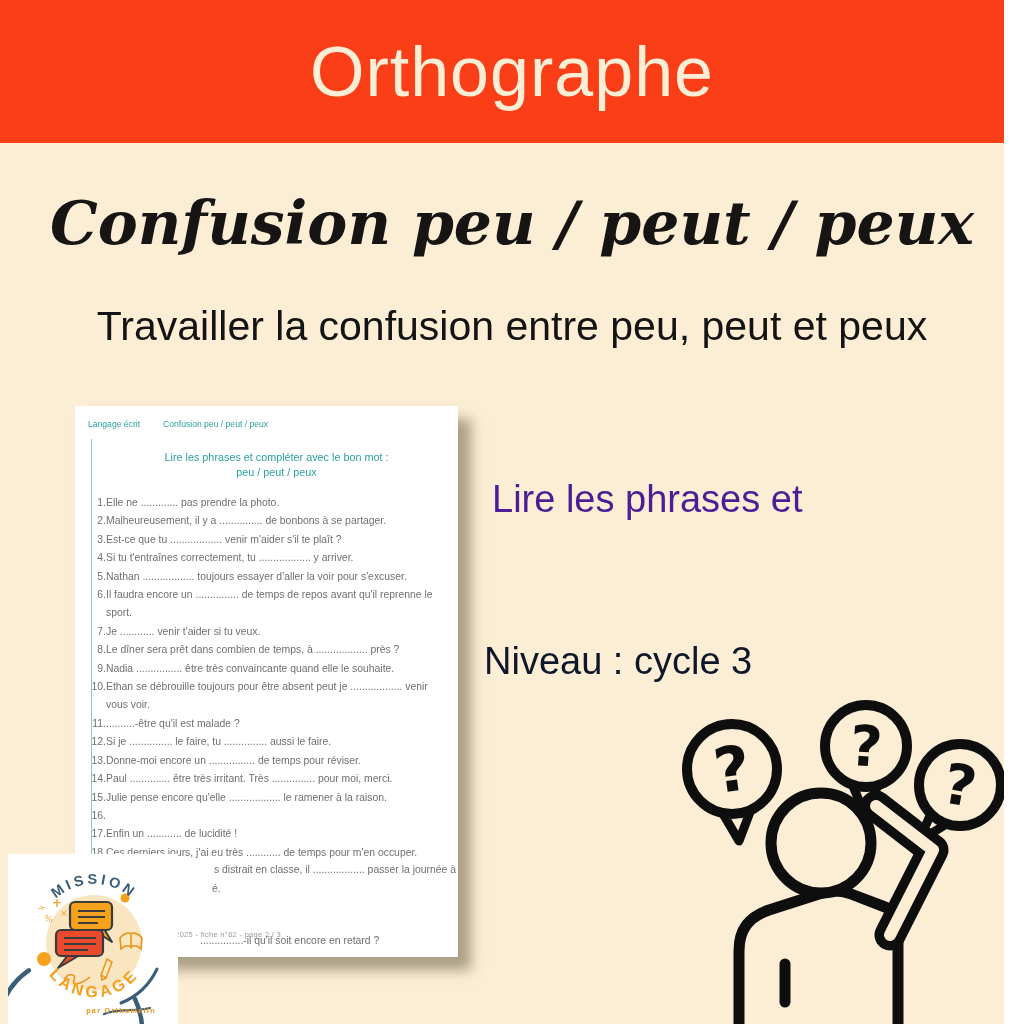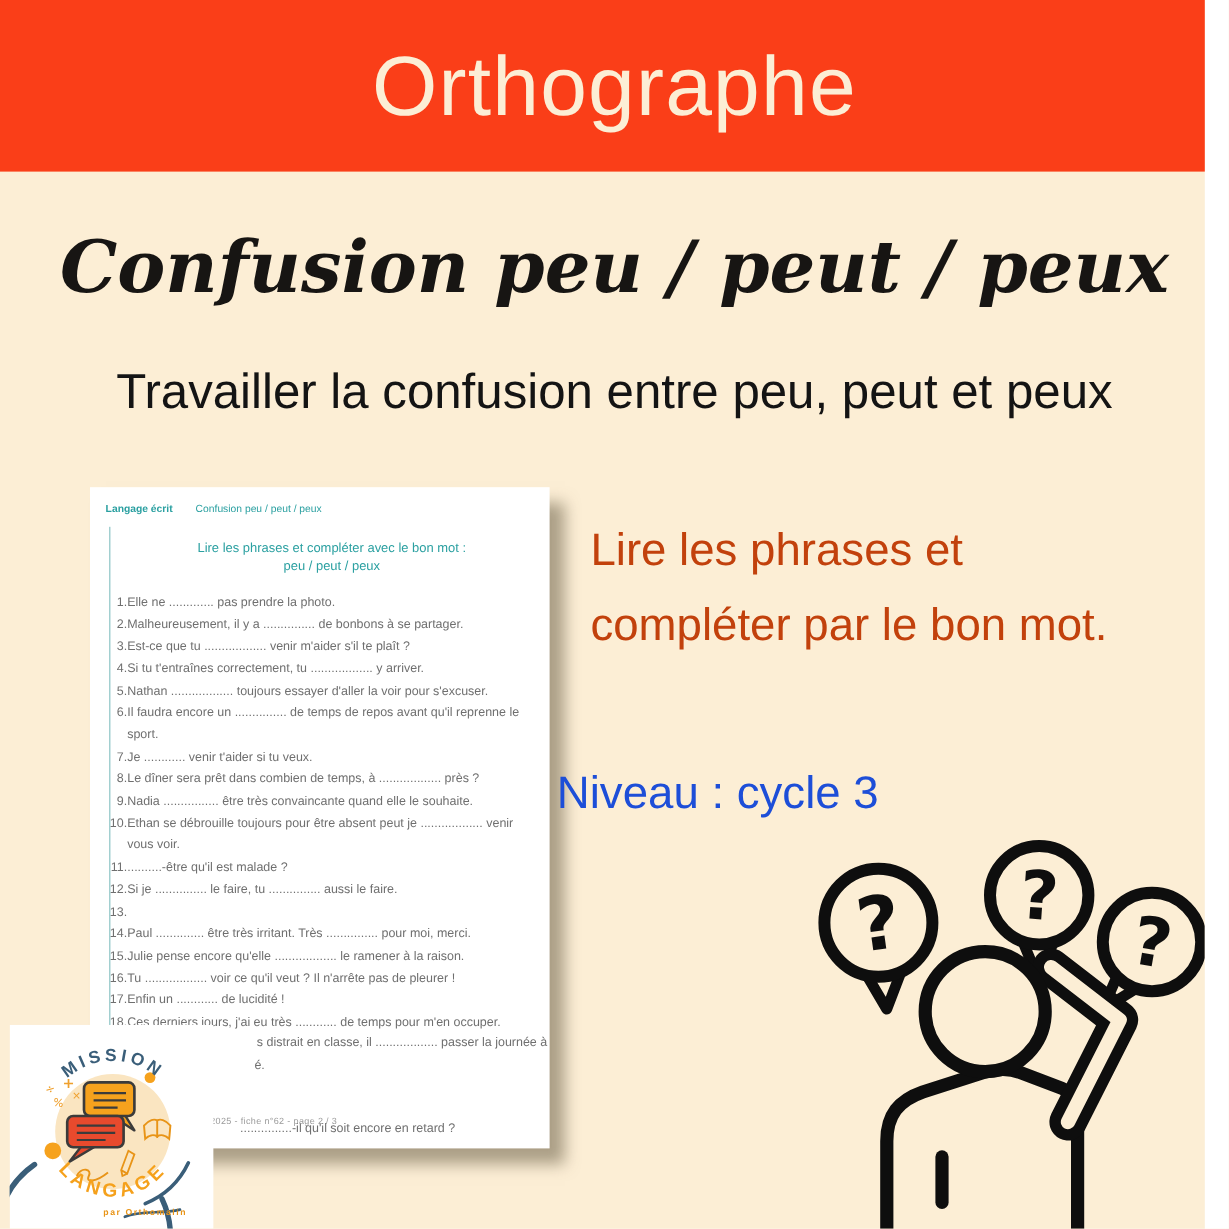--- a/index.html
+++ b/index.html
@@ -16,38 +16,38 @@
               font-family:"DejaVu Serif",serif;font-style:italic;font-weight:600;
               font-size:60px;color:#171513;}
   .subtitle{position:absolute;top:303px;left:0;width:1024px;margin:0;text-align:center;
             font-size:41px;color:#141414;}
 
   
   .sheet{position:absolute;left:75px;top:406px;width:383px;height:551px;background:#ffffff;
          box-shadow:13px 13px 12px rgba(104,92,70,0.55);overflow:hidden;}
   .sheet-head{position:absolute;top:13px;left:13px;right:8px;display:flex;
               font-size:8.6px;color:#2BA0A1;}
-  .sh-left{font-weight:bold;width:75px;flex:none;}
+  .sh-left{font-weight:normal;width:75px;flex:none;}
   .sheet-rule{position:absolute;left:16px;top:33px;bottom:55px;width:1.4px;background:#8CC4C5;}
   .sheet-title{position:absolute;top:44px;left:38px;right:18px;text-align:center;
                color:#2BA0A1;font-weight:normal;font-size:10.8px;line-height:15px;}
   .ws-list{position:absolute;top:88px;left:12px;right:6px;font-size:10.4px;color:#6F6F6F;}
   .ws-row{display:flex;line-height:18.4px;}
   .ws-row .num{flex:none;width:19px;text-align:right;}
   .ws-row .txt{white-space:pre;}
   .ws-p{position:absolute;font-size:10.4px;color:#6F6F6F;line-height:18.4px;white-space:pre;}
   .p1{top:455px;left:139px;}
   .p2{top:474px;left:137px;}
   .p3{top:494px;left:125px;margin-top:32px;}
   .ws-footer{position:absolute;top:524px;left:95px;font-size:7.5px;color:#9B9B9B;
              letter-spacing:0.3px;}
 
   
-  .instr{position:absolute;left:492px;top:428px;font-size:38px;line-height:62px;color:#c2410c;}
-  .level{position:absolute;left:464px;top:640px;font-size:38px;color:#1d4ed8;}
+  .instr{position:absolute;left:492px;top:468px;font-size:38px;line-height:62px;color:#4c1d95;}
+  .level{position:absolute;left:484px;top:640px;font-size:38px;color:#0f172a;}
 
   
   .think-icon{position:absolute;right:0;bottom:0;width:335px;height:335px;}
   .logo{position:absolute;left:8px;top:854px;width:170px;height:170px;}
 </style>
 </head>
 <body>
 
 <div class="page">
 
@@ -126,56 +126,55 @@
     <span class="txt">..........-être qu'il est malade ?</span>
   </div>
 
   <div class="ws-row">
     <span class="num">12.</span>
     <span class="txt">Si je ............... le faire, tu ............... aussi le faire.</span>
   </div>
 
   <div class="ws-row">
     <span class="num">13.</span>
+    <span class="txt">Donne-moi encore un ................ de temps pour réviser.</span>
   </div>
 
   <div class="ws-row">
     <span class="num">14.</span>
     <span class="txt">Paul .............. être très irritant. Très ............... pour moi, merci.</span>
   </div>
 
   <div class="ws-row">
     <span class="num">15.</span>
     <span class="txt">Julie pense encore qu'elle .................. le ramener à la raison.</span>
   </div>
 
   <div class="ws-row">
     <span class="num">16.</span>
-    <span class="txt">Tu .................. voir ce qu'il veut ? Il n'arrête pas de pleurer !</span>
   </div>
 
   <div class="ws-row">
     <span class="num">17.</span>
     <span class="txt">Enfin un ............ de lucidité !</span>
   </div>
 
   <div class="ws-row">
     <span class="num">18.</span>
     <span class="txt">Ces derniers jours, j'ai eu très ............ de temps pour m'en occuper.</span>
   </div>
 </div>
     <div class="ws-p p1">s distrait en classe, il .................. passer la journée à regarder</div>
     <div class="ws-p p2">é.</div>
     <div class="ws-p p3">...............-il qu'il soit encore en retard ?</div>
     <div class="ws-footer">- 2025 - fiche n°62 - page 2 / 3</div>
   </section>
 
   <div class="instr">
     <div>Lire les phrases et</div>
-    <div>compléter par le bon mot.</div>
   </div>
   <div class="level">Niveau : cycle 3</div>
 
   <svg class="think-icon" viewBox="0 0 335 335">
 
     <g>
       <path d="M50,118 L70,152 L86,110 Z" fill="#FCEED5" stroke="#0E0E0E" stroke-width="9" stroke-linejoin="round"></path>
       <circle cx="63" cy="80" r="45" fill="#FCEED5" stroke="#0E0E0E" stroke-width="10"></circle>
       <text x="63" y="102" font-size="62" font-weight="bold" text-anchor="middle" fill="#0E0E0E" font-family="DejaVu Sans, sans-serif" transform="rotate(-8 63 80)">?</text>
     </g>

